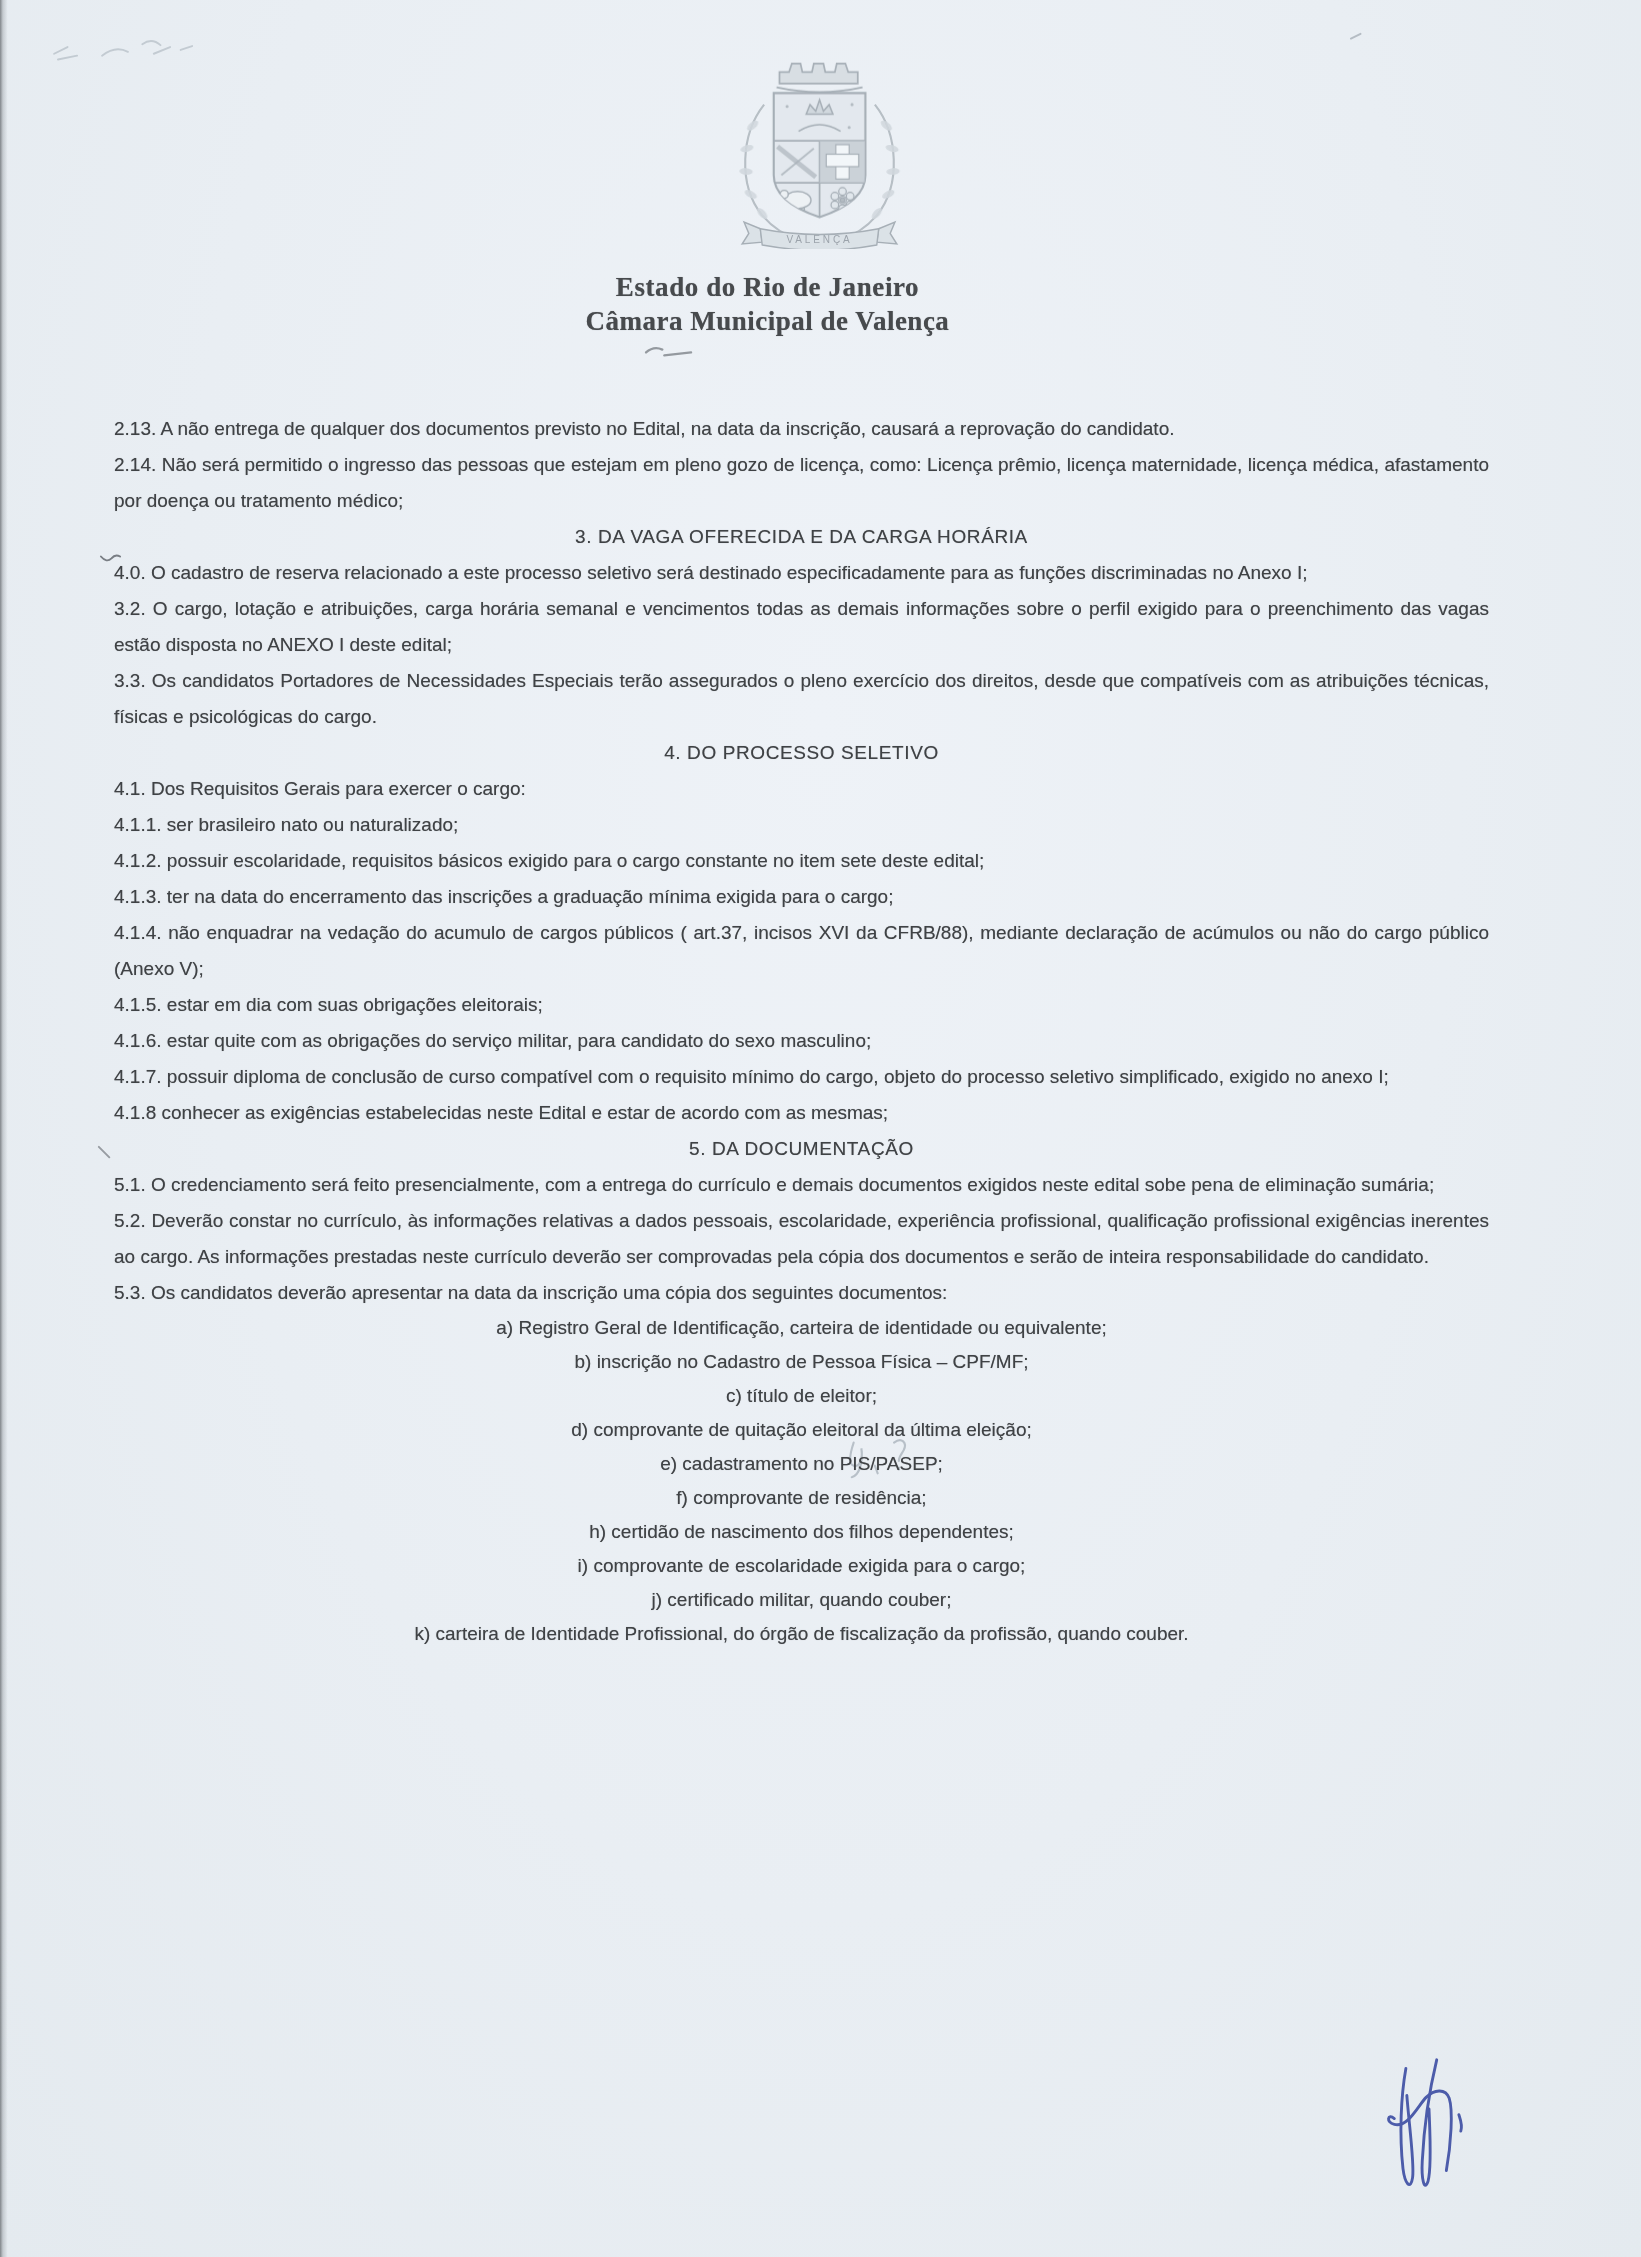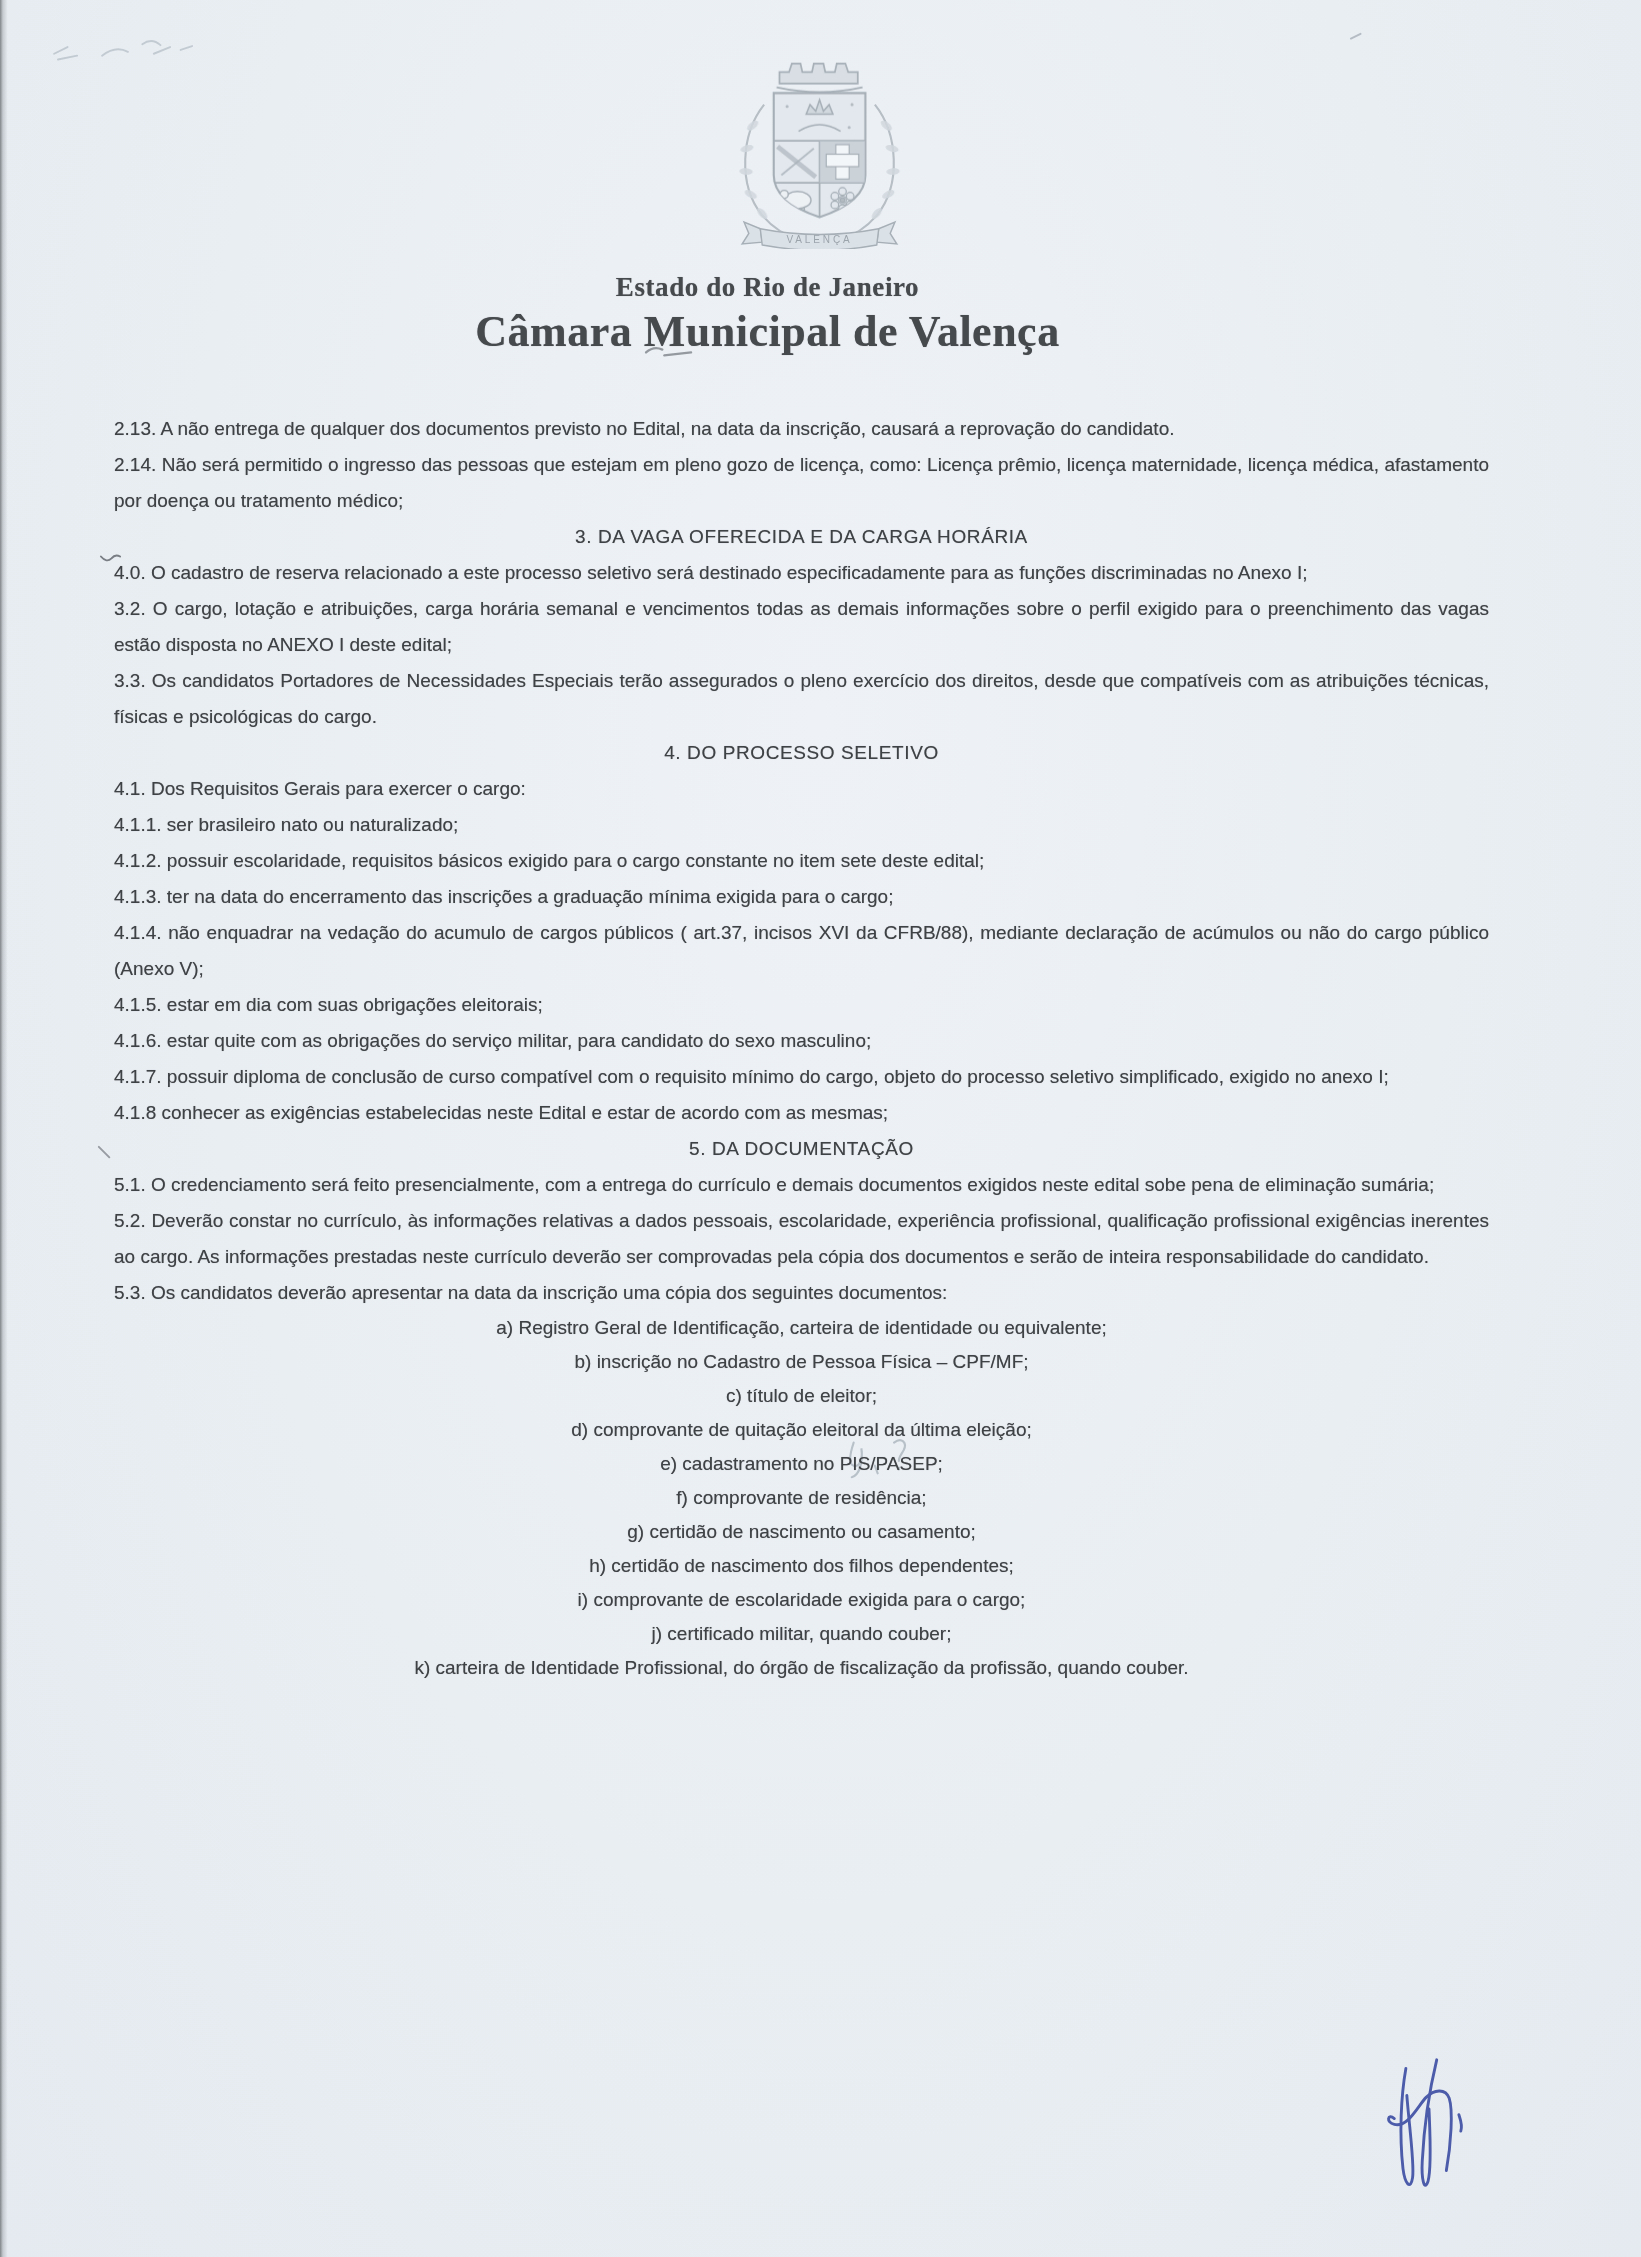--- a/index.html
+++ b/index.html
@@ -10,21 +10,21 @@
   }
   .edge{
     position:absolute;left:0;top:0;width:7.7px;height:100%;
     background:linear-gradient(90deg, rgba(62,66,70,.6) 0px, rgba(110,116,122,.28) 2.9px, rgba(233,238,243,0) 7.7px);
   }
   .crest{position:absolute;left:724px;top:48px;width:191px;height:201px;opacity:.85;}
   .hdr{position:absolute;left:0;top:272px;width:1535px;text-align:center;color:#474a4d;
        font-family:"Liberation Serif","DejaVu Serif",serif;font-weight:bold;
        text-shadow:0 0 0.8px rgba(70,72,76,.6);}
   .hdr .state{font-size:27px;letter-spacing:0.6px;}
-  .hdr .muni{font-size:44px;letter-spacing:0.5px;margin-top:2.9px;}
+  .hdr .muni{font-size:27px;letter-spacing:0.5px;margin-top:2.9px;}
   .doc{
     position:absolute;left:114px;top:411px;width:1375px;
     font-size:19px;line-height:36px;color:#3f4245;text-align:justify;
     text-shadow:0 0 0.7px rgba(64,66,70,.5);
   }
   .doc p{margin:0;}
   .doc p.h{text-align:center;letter-spacing:0.6px;}
   .doc p.li{line-height:34px;text-align:center;}
   .m32{margin-top:31px}.m30{margin-top:29px}.m24{margin-top:23px}.m22{margin-top:21px}
   .mark{position:absolute;}
@@ -174,21 +174,20 @@
   <p class="h m22">5. DA DOCUMENTAÇÃO</p>
   <p>5.1. O credenciamento será feito presencialmente, com a entrega do currículo e demais documentos exigidos neste edital sobe pena de eliminação sumária;</p>
   <p>5.2. Deverão constar no currículo, às informações relativas a dados pessoais, escolaridade, experiência profissional, qualificação profissional exigências inerentes ao cargo. As informações prestadas neste currículo deverão ser comprovadas pela cópia dos documentos e serão de inteira responsabilidade do candidato.</p>
   <p>5.3. Os candidatos deverão apresentar na data da inscrição uma cópia dos seguintes documentos:</p>
   <p class="li">a) Registro Geral de Identificação, carteira de identidade ou equivalente;</p>
   <p class="li">b) inscrição no Cadastro de Pessoa Física – CPF/MF;</p>
   <p class="li">c) título de eleitor;</p>
   <p class="li">d) comprovante de quitação eleitoral da última eleição;</p>
   <p class="li">e) cadastramento no PIS/PASEP;</p>
   <p class="li">f) comprovante de residência;</p>
-  <p class="li">g) certidão de nascimento ou casamento;</p>
   <p class="li">h) certidão de nascimento dos filhos dependentes;</p>
   <p class="li">i) comprovante de escolaridade exigida para o cargo;</p>
   <p class="li">j) certificado militar, quando couber;</p>
   <p class="li">k) carteira de Identidade Profissional, do órgão de fiscalização da profissão, quando couber.</p>
 </div>
 
 <svg class="sig" viewBox="0 0 112 164">
   <g stroke="#4050a5" stroke-width="3" fill="none" opacity="0.92" stroke-linecap="round">
     <path d="M32,14 C27,42 25,82 29,118 C31,134 37,141 39,127 C41,112 35,70 33,42"></path>
     <path d="M64,5 C58,30 51,70 49,110 C48,128 51,143 55,131 C59,117 57,82 56,56"></path>

